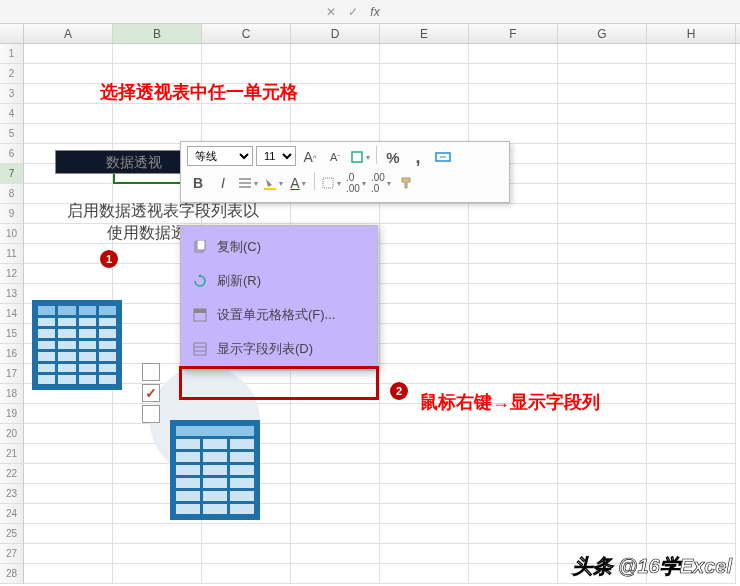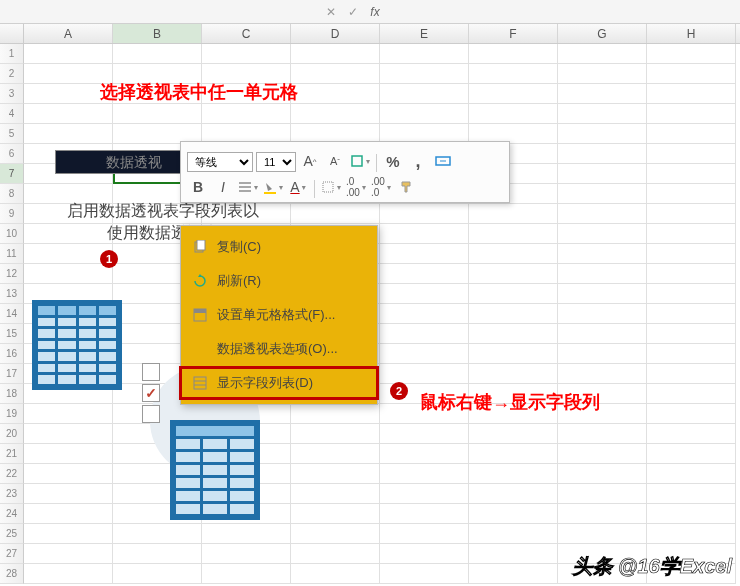--- a/index.html
+++ b/index.html
@@ -36,27 +36,27 @@
   .filter-ill { position: absolute; left: 142px; top: 360px; }
   .filter-circle { width: 110px; height: 110px; border-radius: 50%; background: #e8eef3; position: absolute; left: 8px; top: 6px; }
   .filter-col { position: absolute; left: 0; top: 0; }
   .fchk { width: 18px; height: 18px; border: 1px solid #999; background: #fff; margin: 3px 0; display: flex; align-items: center; justify-content: center; color: #c04030; font-weight: bold; font-size: 14px; }
 
   .mini-table2 { position: absolute; left: 170px; top: 420px; background: #1f6fa8; width: 90px; height: 100px; padding: 6px; display: grid; grid-template-columns: repeat(3,1fr); grid-template-rows: auto repeat(6,1fr); gap: 3px; }
   .mini-table2 .hdr { background: #8ec4e8; height: 10px; }
   .mini-table2 .cel { background: #cde4f3; }
 
   .mini-toolbar { position: absolute; left: 180px; top: 141px; width: 330px; height: 62px; background: #fcfcfc; border: 1px solid #bbb; box-shadow: 2px 2px 6px rgba(0,0,0,.2); padding: 4px 6px; }
-  .mt-row { display: flex; align-items: flex-end; gap: 3px; height: 26px; }
+  .mt-row { display: flex; align-items: flex-start; gap: 3px; height: 26px; }
   .mt-sel { border: 1px solid #aaa; height: 20px; font-size: 11px; padding: 0 3px; background: #fff; }
   .mt-btn { height: 22px; min-width: 22px; display: flex; align-items: center; justify-content: center; font-size: 13px; color: #555; cursor: pointer; }
   .mt-btn.drop::after { content: "▾"; font-size: 8px; margin-left: 2px; color: #888; }
   .mt-sep { width: 1px; height: 18px; background: #ccc; margin: 0 2px; }
 
-  .context-menu { position: absolute; left: 180px; top: 225px; width: 198px; background: #eab308; border: 1px solid #bbb; box-shadow: 2px 2px 8px rgba(0,0,0,.25); padding: 4px 0; }
+  .context-menu { position: absolute; left: 180px; top: 225px; width: 198px; background: #c4b5fd; border: 1px solid #bbb; box-shadow: 2px 2px 8px rgba(0,0,0,.25); padding: 4px 0; }
   .cm-item { display: flex; align-items: center; height: 34px; padding: 0 8px; color: #444; font-size: 13px; cursor: pointer; }
   .cm-icon { width: 22px; height: 18px; margin-right: 6px; display: flex; align-items: center; justify-content: center; color: #888; }
   .cm-highlight { position: absolute; border: 3px solid #c00000; pointer-events: none; }
 
   .watermark { position: absolute; right: 8px; bottom: 6px; color: #fff; -webkit-text-stroke: 0.6px #000; font-size: 20px; font-style: italic; font-weight: bold; }
 
   .sel-cell { position: absolute; border: 2px solid #1a7a1a; width: 89px; height: 20px; pointer-events: none; }
   .sel-cell::after { content:""; position:absolute; right:-3px; bottom:-3px; width:6px; height:6px; background:#1a7a1a; }
 </style>
 </head>
@@ -548,24 +548,20 @@
   <div class="cm-item">
     <span class="cm-icon">
         <svg width="14" height="14">
           <rect x="1" y="1" width="12" height="12" fill="none" stroke="#888"></rect>
           <rect x="1" y="1" width="12" height="4" fill="#888"></rect>
         </svg>
       </span>
     <span>设置单元格格式(F)...</span>
   </div>
   <div class="cm-item">
-    <span class="cm-icon"></span>
-    <span>数据透视表选项(O)...</span>
-  </div>
-  <div class="cm-item">
     <span class="cm-icon">
         <svg width="14" height="14">
           <rect x="1" y="1" width="12" height="12" fill="none" stroke="#888"></rect>
           <line x1="1" y1="5" x2="13" y2="5" stroke="#888"></line>
           <line x1="1" y1="9" x2="13" y2="9" stroke="#888"></line>
         </svg>
       </span>
     <span>显示字段列表(D)</span>
   </div>
   <div class="cm-highlight" style="left:-2px; top:140px; width:200px; height:34px;"></div>

